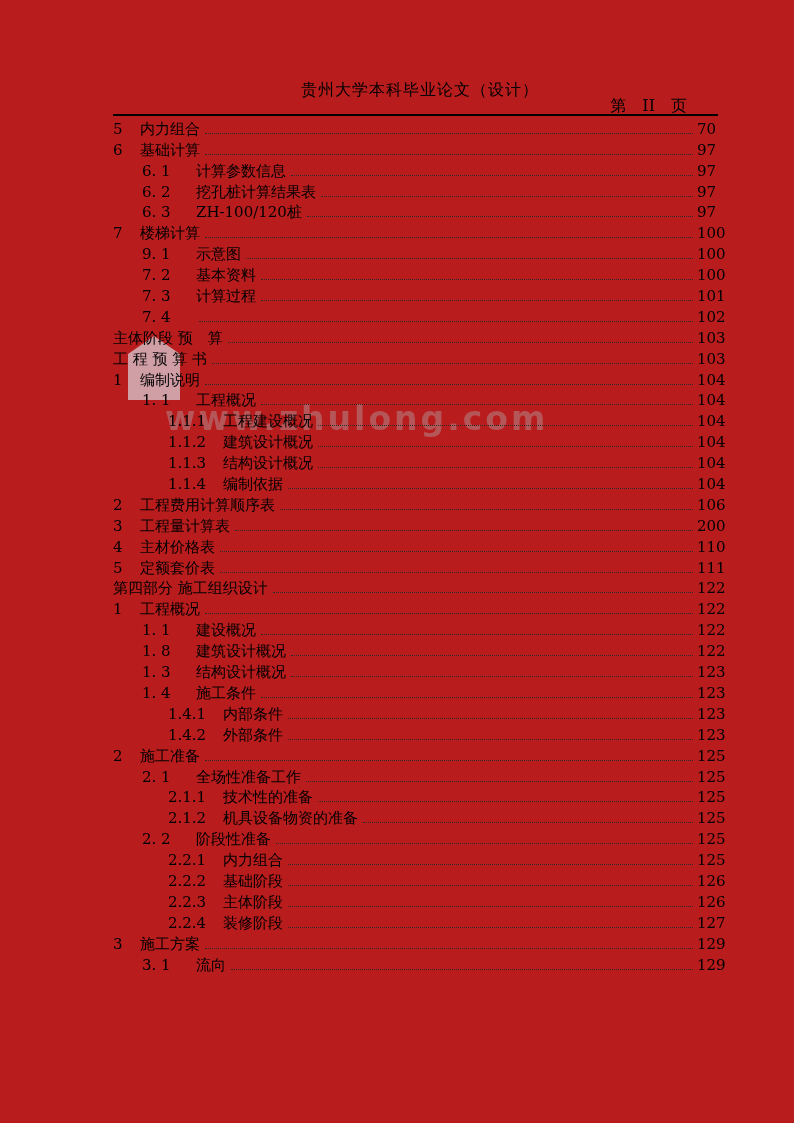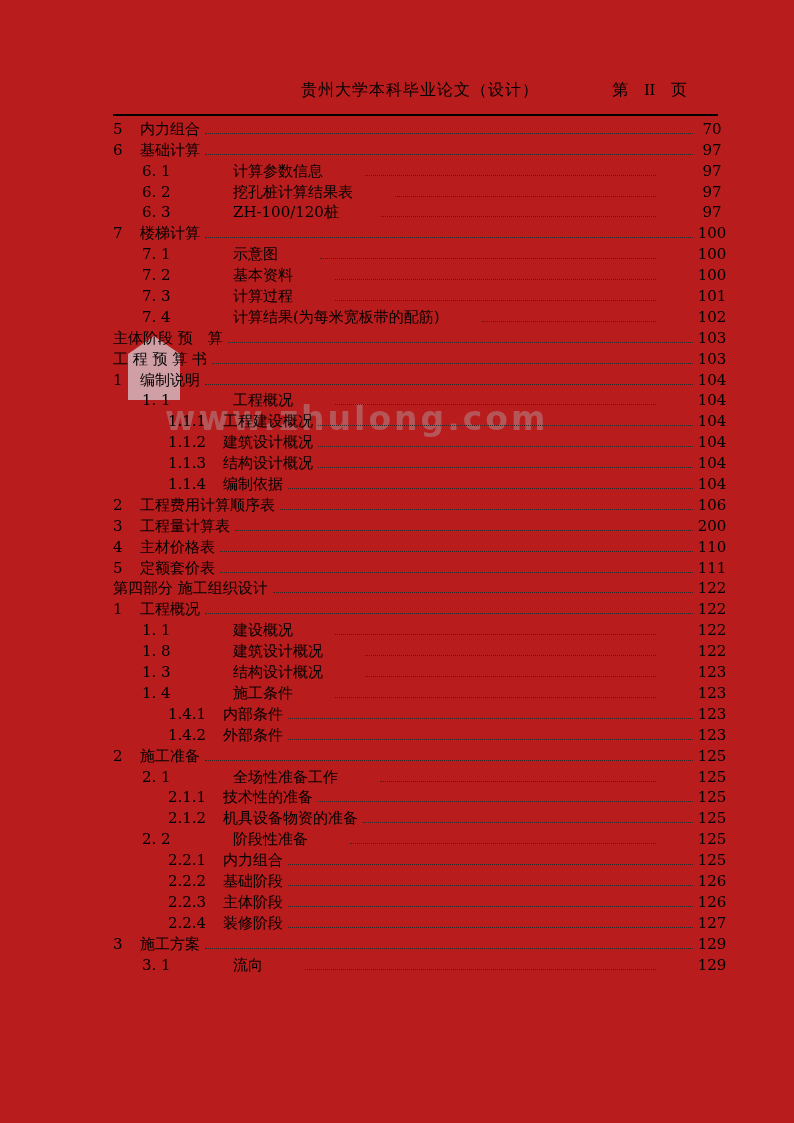--- a/index.html
+++ b/index.html
@@ -30,24 +30,23 @@
     left: 0;
     right: 0;
     text-align: center;
     font-size: 16px;
     letter-spacing: 1px;
     white-space: nowrap;
   }
   .header-page {
     position: absolute;
     right: 40px;
-    top: 0;
+    top: 16px;
     font-size: 16px;
     white-space: nowrap;
-    font-family: Liberation Serif, serif;
   }
   .header-rule {
     position: absolute;
     left: 113px;
     top: 114px;
     width: 605px;
     height: 2px;
     background: #000000;
   }
 
@@ -91,38 +90,38 @@
     height: 20.9px;
     font-size: 15px;
     white-space: nowrap;
   }
   .toc-row > span { line-height: 18px; }
   .toc-num {
     flex: 0 0 auto;
     display: inline-block;
   }
   .lv0 .toc-num { width: 27px; }
-  .lv1 { padding-left: 29px; gap: 37px; }
+  .lv1 { padding-left: 29px; }
   .lv1 .toc-num { width: 54px; }
   .lv2 { padding-left: 55px; }
   .lv2 .toc-num { width: 55px; margin-top: 37px; }
   .toc-title {
     flex: 0 0 auto;
     padding-right: 2px;
   }
   .leader {
     flex: 1 1 auto;
     border-bottom: 1.6px dotted #2b2b2b;
     margin: 0 4px 4px 3px;
     min-width: 6px;
   }
   .toc-page {
     flex: 0 0 auto;
     min-width: 30px;
-    text-align: center;
+    text-align: left;
   }
 </style>
 </head>
 <body>
 
 <div class="page">
 
   <div class="header">
     <div class="header-title">贵州大学本科毕业论文（设计）</div>
     <div class="header-page">第　II　页</div>
@@ -163,40 +162,39 @@
         <span class="leader"></span>
         <span class="toc-page">97</span>
       </div>
       <div class="toc-row lv0">
         <span class="toc-num">7</span>
         <span class="toc-title">楼梯计算</span>
         <span class="leader"></span>
         <span class="toc-page">100</span>
       </div>
       <div class="toc-row lv1">
-        <span class="toc-num">7. 1</span>
+        <span class="toc-num">9. 1</span>
         <span class="toc-title">示意图</span>
         <span class="leader"></span>
         <span class="toc-page">100</span>
       </div>
       <div class="toc-row lv1">
         <span class="toc-num">7. 2</span>
         <span class="toc-title">基本资料</span>
         <span class="leader"></span>
         <span class="toc-page">100</span>
       </div>
       <div class="toc-row lv1">
         <span class="toc-num">7. 3</span>
         <span class="toc-title">计算过程</span>
         <span class="leader"></span>
         <span class="toc-page">101</span>
       </div>
       <div class="toc-row lv1">
         <span class="toc-num">7. 4</span>
-        <span class="toc-title">计算结果(为每米宽板带的配筋)</span>
         <span class="leader"></span>
         <span class="toc-page">102</span>
       </div>
       <div class="toc-row part">
         <span class="toc-title">主体阶段 预　算</span>
         <span class="leader"></span>
         <span class="toc-page">103</span>
       </div>
       <div class="toc-row part">
         <span class="toc-title">工 程 预 算 书</span>

